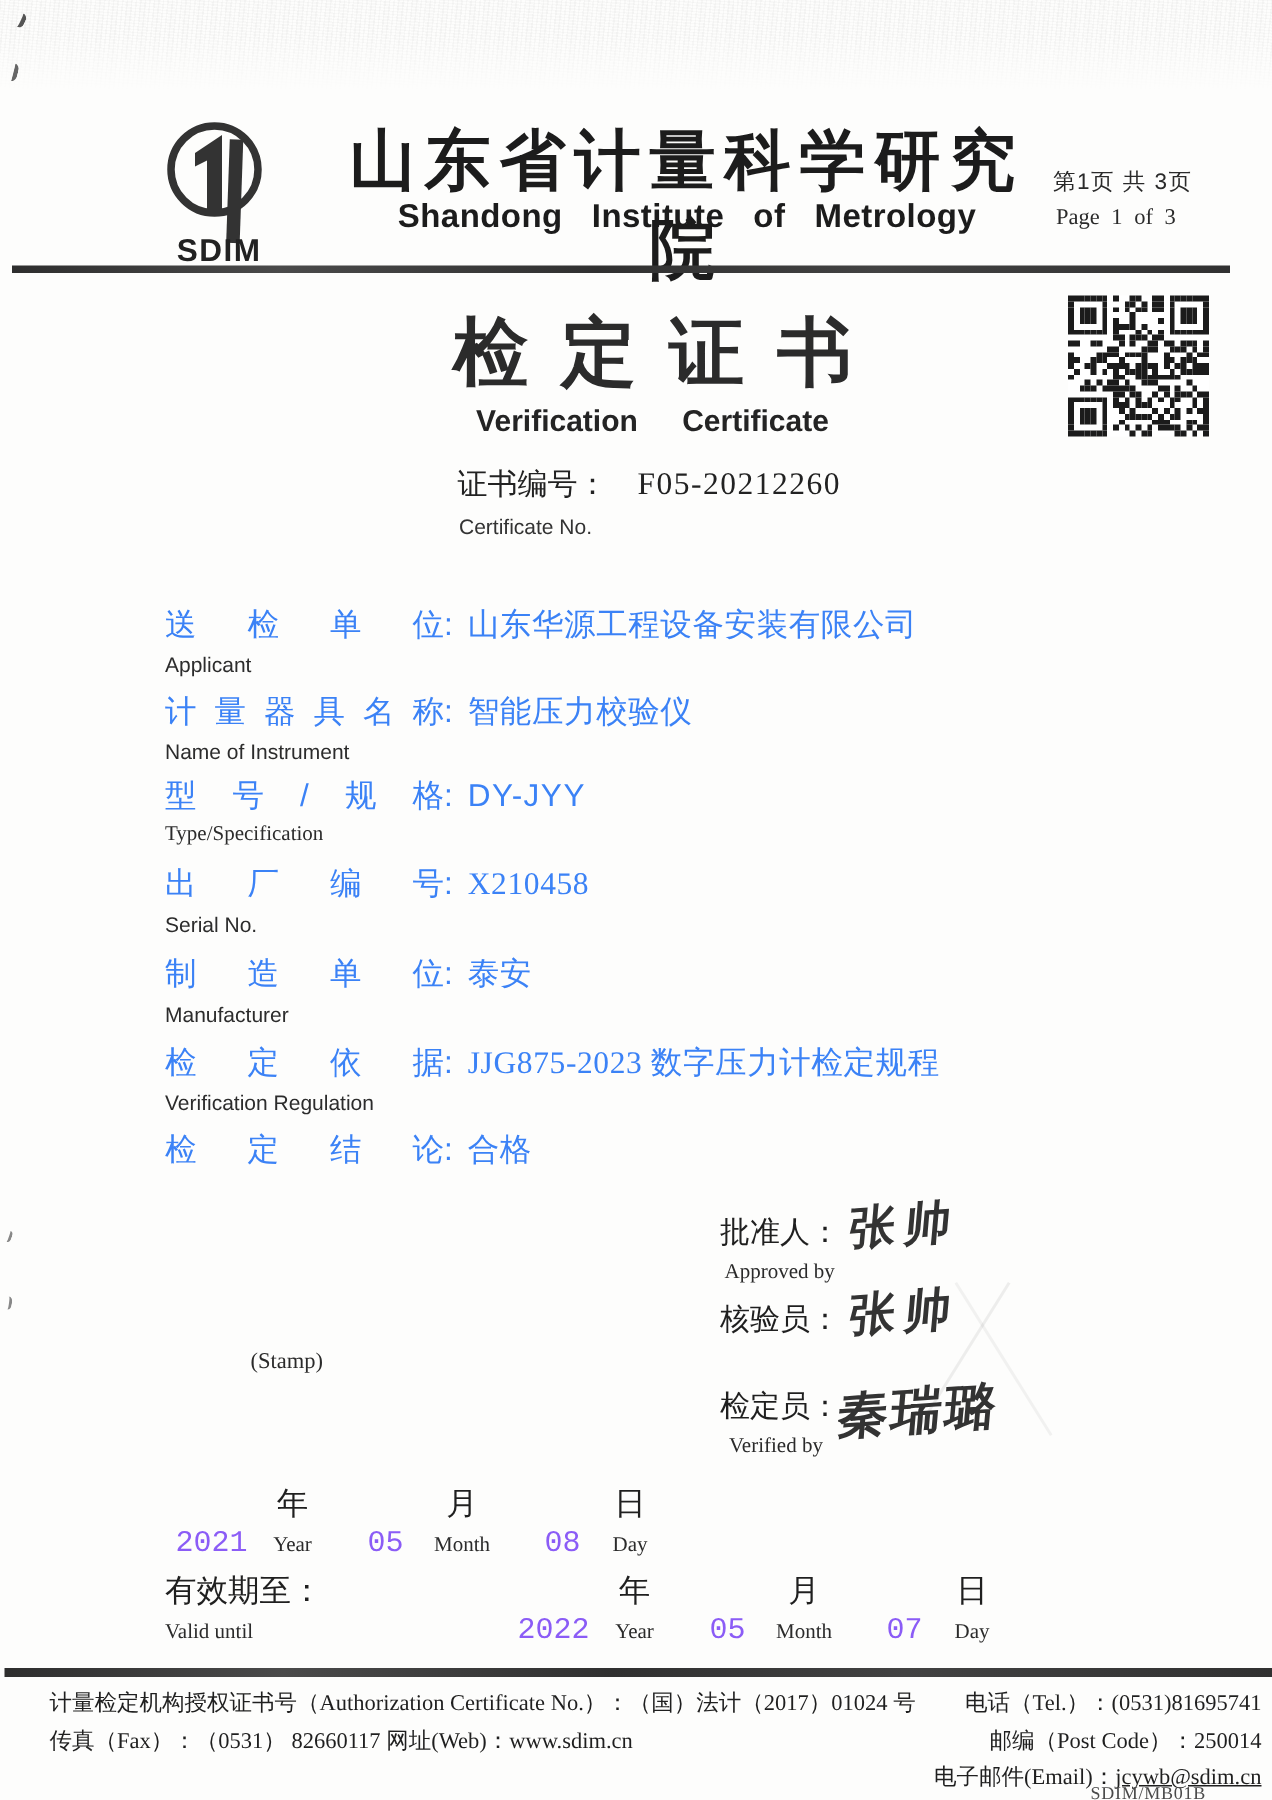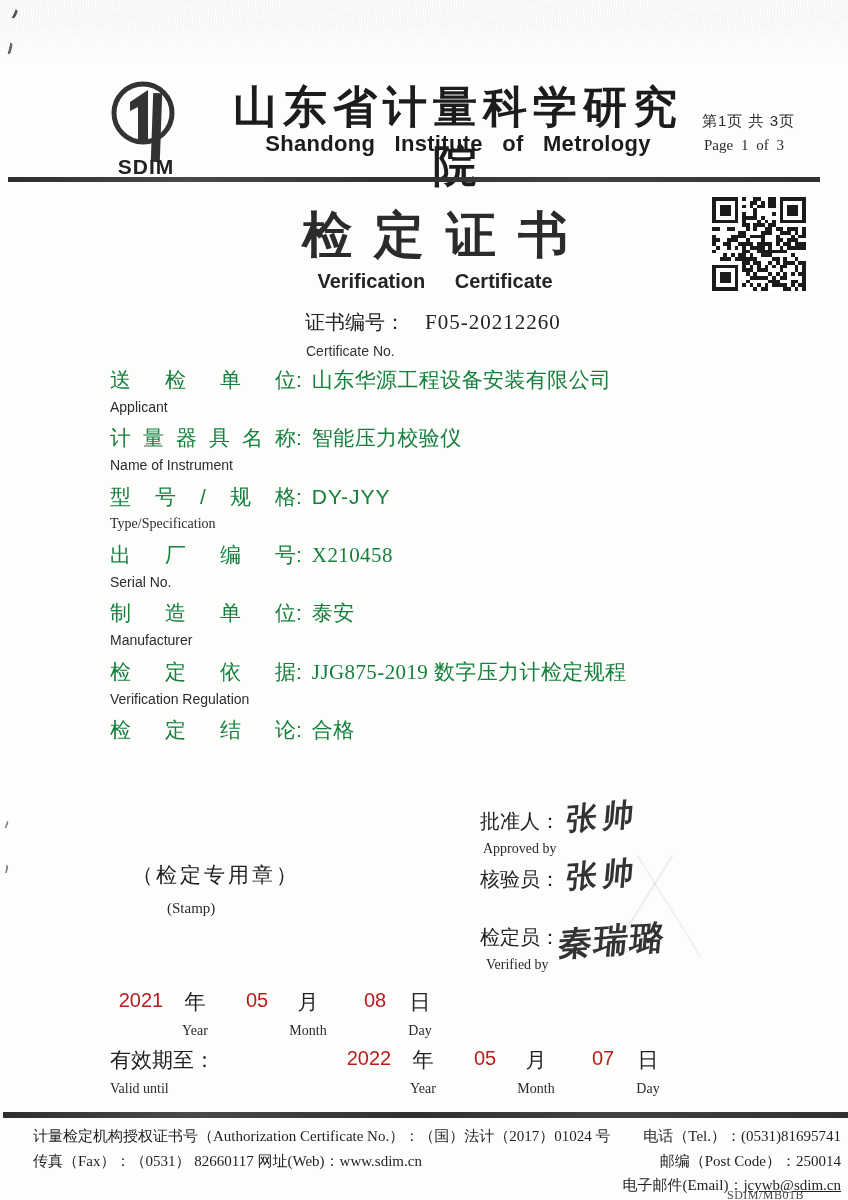--- a/index.html
+++ b/index.html
@@ -43,24 +43,24 @@
     display:grid;grid-template-columns:repeat(25,1fr);grid-template-rows:repeat(25,1fr);}
   .qr .m{background:#1b1b1b;}
 
   
   .cert-no{position:absolute;left:305px;top:309px;font-size:20px;color:#222;}
   .cert-no .val{font-family:"Liberation Serif",serif;font-size:21px;margin-left:20px;letter-spacing:1px;}
   .cert-no-en{position:absolute;left:306px;top:343px;font-size:14px;color:#333;}
 
   
   .field{position:absolute;left:110px;width:620px;}
-  .field .zh{font-size:21px;color:#15803d;display:flex;align-items:baseline;}
+  .field .zh{font-size:21px;color:#3b82f6;display:flex;align-items:baseline;}
   .field .lbl{display:inline-block;width:186px;text-align:justify;text-align-last:justify;
     -moz-text-align-last:justify;}
-  .field .val{padding-left:10px;font-family:"Liberation Serif",serif;letter-spacing:.4px;}
+  .field .val{padding-left:10px;font-family:"Liberation Serif",serif;letter-spacing:.4px;margin-top:36px;}
   .field .val.sans{font-family:"Liberation Sans",sans-serif;letter-spacing:1px;}
   .field .en{font-size:14px;margin-top:5px;color:#2c2c2c;}
 
   
   .stamp-zh{position:absolute;left:132px;top:861px;font-size:21px;letter-spacing:3px;color:#1f1f1f;}
   .stamp-en{position:absolute;left:167px;top:900px;font-size:15px;color:#2a2a2a;
     font-family:"Liberation Serif",serif;}
 
   
   .sig-row{position:absolute;left:480px;width:330px;}
@@ -71,21 +71,21 @@
     transform:rotate(-4deg) skewX(-9deg);letter-spacing:6px;white-space:nowrap;
     font-family:"DejaVu Sans",cursive,sans-serif;}
   .sig-name.big{font-size:34px;top:-6px;left:78px;letter-spacing:2px;}
 
   
   .date-row{position:absolute;left:110px;display:flex;align-items:flex-start;}
   .d-label{width:228px;}
   .d-label .zh{font-size:21px;color:#1f1f1f;}
   .d-label .en{font-size:14px;margin-top:7px;color:#2b2b2b;font-family:"Liberation Serif",serif;}
   .d-col{text-align:center;}
-  .d-col .num{font-size:20px;font-family:Liberation Sans, sans-serif;color:#b91c1c;padding-top:1px;}
+  .d-col .num{font-size:20px;font-family:Liberation Mono, monospace;color:#8b5cf6;padding-top:1px;margin-top:29px;}
   .d-col .zh{font-size:21px;color:#1f1f1f;}
   .d-col .en{font-size:14px;margin-top:7px;color:#2b2b2b;font-family:"Liberation Serif",serif;}
   .w-yv{width:62px;} .w-yu{width:46px;} .w-mv{width:50px;} .w-mu{width:52px;}
   .w-dv{width:50px;} .w-du{width:40px;} .gap1{width:14px;} .gap2{width:16px;}
 
   
   .footer-left{position:absolute;left:33px;top:1124px;font-size:15px;line-height:24.5px;
     color:#1f1f1f;font-family:"Liberation Serif",serif;}
   .footer-right{position:absolute;right:7px;top:1124px;font-size:15px;line-height:24.5px;
     color:#1f1f1f;text-align:right;font-family:"Liberation Serif",serif;}
@@ -496,33 +496,32 @@
         <span class="lbl">制造单位</span>
         <span>:</span>
         <span class="val">泰安</span>
       </div>
     <div class="en">Manufacturer</div>
   </div>
   <div class="field" style="top:658px">
     <div class="zh">
         <span class="lbl">检定依据</span>
         <span>:</span>
-        <span class="val">JJG875-2019 数字压力计检定规程</span>
+        <span class="val">JJG875-2023 数字压力计检定规程</span>
       </div>
     <div class="en">Verification Regulation</div>
   </div>
   <div class="field" style="top:716px">
     <div class="zh">
         <span class="lbl">检定结论</span>
         <span>:</span>
         <span class="val">合格</span>
       </div>
   </div>
 
-  <div class="stamp-zh">（检定专用章）</div>
   <div class="stamp-en">(Stamp)</div>
 
   <div class="sig-row" style="top:808px">
     <div class="zh">批准人：</div>
     <div class="en">Approved by</div>
     <div class="sig-name">张帅</div>
   </div>
   <div class="sig-row" style="top:866px">
     <div class="zh">核验员：</div>
     <div class="sig-name">张帅</div>

